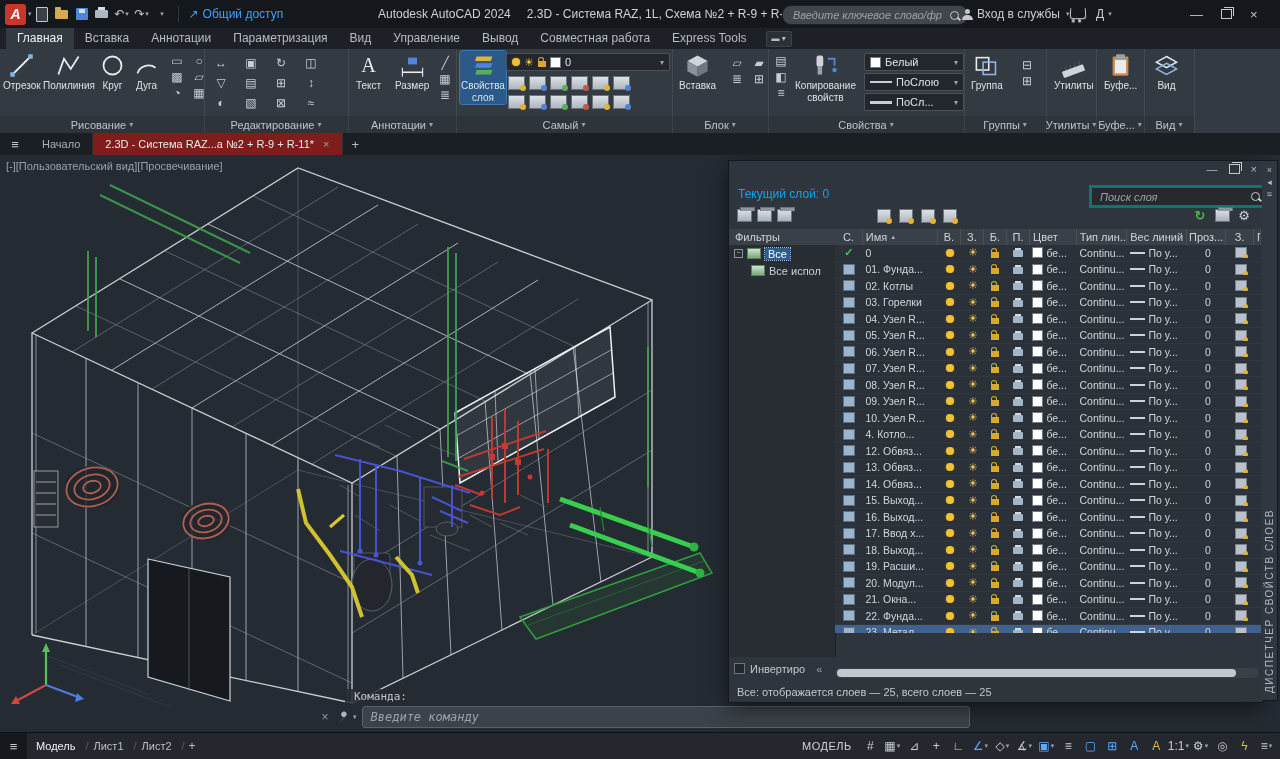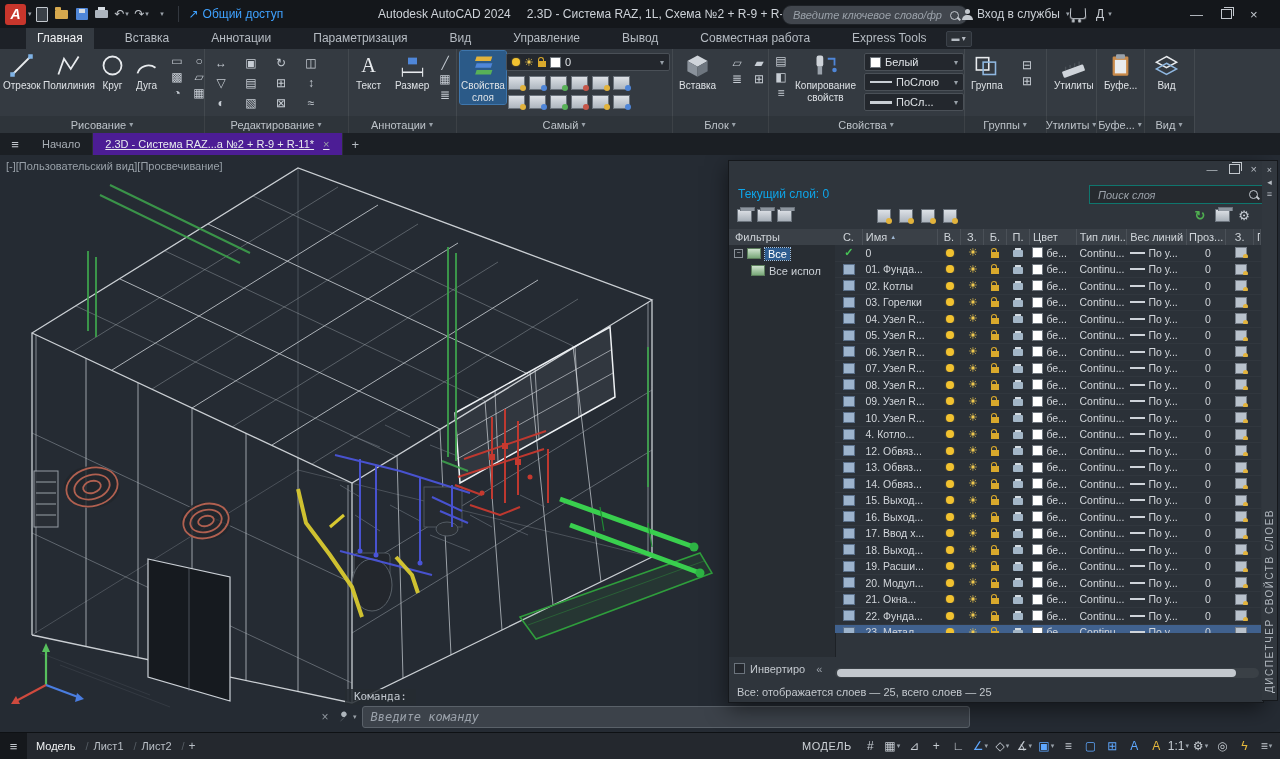--- a/index.html
+++ b/index.html
@@ -35,21 +35,21 @@
   .cart{position:absolute;left:1070px;top:8px;width:14px;height:10px;border:1.4px solid #c3c8ce;border-top:none;
         border-radius:0 0 3px 3px;transform:perspective(10px) rotateX(4deg);}
   .cart::after{content:"";position:absolute;left:1px;bottom:-4px;width:3px;height:3px;border-radius:50%;background:#c3c8ce;box-shadow:6px 0 0 #c3c8ce;}
   .account{position:absolute;left:1096px;top:0;height:28px;display:flex;align-items:center;gap:3px;font-size:12px;color:#c9ced4;}
   .wbtns{position:absolute;left:1190px;top:0;height:28px;display:flex;align-items:center;gap:18px;color:#c3c8ce;font-size:13px;}
   .ic-max{width:9px;height:8px;border:1px solid #c3c8ce;position:relative;}
   .ic-max::before{content:"";position:absolute;left:2px;top:-3px;width:9px;height:8px;border:1px solid #c3c8ce;border-bottom:none;border-left:none;}
 
   
   .rtabs{position:absolute;top:28px;left:0;right:0;height:21px;background:#1d2127;display:flex;padding-left:6px;font-size:12px;z-index:8;}
-  .rtab{padding:0 11px;line-height:21px;color:#b6bcc3;white-space:nowrap;margin-left:20px;}
+  .rtab{padding:0 11px;line-height:21px;color:#b6bcc3;white-space:nowrap;}
   .rtab.active{background:#343a41;color:#f0f2f4;}
   .rtoggle{margin-left:8px;align-self:center;display:flex;align-items:center;gap:2px;background:#2b3036;border:1px solid #3c424a;
            border-radius:2px;height:14px;padding:0 5px;color:#b6bcc3;font-size:8px;}
 
   
   .ribbon{position:absolute;top:49px;left:0;right:0;height:84px;background:#343a41;border-bottom:1px solid #0e1113;z-index:8;}
   .rpanel{position:absolute;top:0;height:84px;border-right:1px solid rgba(255,255,255,0.08);}
   .plabel{position:absolute;left:0;right:0;bottom:0;height:17px;font-size:11px;color:#bdc3c9;display:flex;align-items:center;
           justify-content:center;gap:3px;background:rgba(0,0,0,0.10);white-space:nowrap;overflow:hidden;}
   .plabel::after{content:"▾";font-size:8px;color:#98a0a8;}
@@ -68,21 +68,21 @@
   .lmini:nth-of-type(2)::after{background:#4f86d8;}
   .lmini:nth-of-type(3)::after{background:#58b158;}
   .lmini:nth-of-type(4)::after{background:#c6564a;}
   .lmini:nth-of-type(5)::after{background:#e2b33c;}
   .lmini:nth-of-type(6)::after{background:#4f86d8;}
 
   
   .ftabs{position:absolute;top:133px;left:0;right:0;height:22px;background:#1b1f24;display:flex;align-items:stretch;font-size:11px;z-index:8;}
   .fmenu{width:30px;display:flex;align-items:center;justify-content:center;color:#c3c8ce;font-size:13px;}
   .ftab{display:flex;align-items:center;padding:0 12px;color:#a9afb6;border-right:1px solid #2a2f35;gap:9px;white-space:nowrap;}
-  .ftab.active{background:#4c1d95;color:#e8ebee;text-decoration:underline;}
+  .ftab.active{background:#7f1d1d;color:#e8ebee;}
   .ftab .x{color:#9aa1a8;font-size:11px;}
   .fplus{display:flex;align-items:center;padding:0 9px;color:#b6bcc3;font-size:13px;}
 
   
   .vp{position:absolute;top:155px;left:0;width:1280px;height:578px;background:#252b33;overflow:hidden;}
   .vplabel{position:absolute;left:6px;top:5px;font-size:11px;color:#98a0a8;z-index:2;}
 
   
   .cmdlbl{position:absolute;left:345px;top:689px;background:rgba(38,43,49,0.85);padding:1px 9px 2px;z-index:4;
           font-family:"DejaVu Sans Mono",monospace;font-size:11px;color:#c2c8cf;}
@@ -91,21 +91,21 @@
   .cmdwr{display:flex;align-items:center;gap:2px;color:#aeb5bc;}
   .cmdfield{flex:1;height:20px;background:#3c424a;border:1px solid #5a6169;border-radius:3px;display:flex;align-items:center;
             padding:0 8px;font-family:"DejaVu Sans Mono",monospace;font-size:12px;}
   .ghost{color:#9aa1aa;font-style:italic;}
 
   
   .lp{position:absolute;left:728px;top:160px;width:534px;height:541px;background:#2f353c;border:1px solid #15181c;
       box-shadow:0 6px 20px rgba(0,0,0,0.5);font-size:11px;z-index:5;}
   .lp-mini{position:absolute;right:6px;top:2px;display:flex;gap:11px;align-items:center;color:#b6bcc3;font-size:11px;z-index:2;}
   .lp-cur{position:absolute;left:9px;top:26px;color:#0ea5e9;font-size:12px;}
-  .lp-search{position:absolute;left:360px;top:24px;width:160px;height:17px;background:#262a2f;border:1px solid #0f766e;
+  .lp-search{position:absolute;left:360px;top:24px;width:160px;height:17px;background:#262a2f;border:3px solid #0f766e;
              display:flex;align-items:center;padding:0 6px;gap:6px;}
   .lp-search input{flex:1;background:transparent;border:none;outline:none;color:#c9ced4;font-size:11px;font-style:italic;font-family:inherit;}
   .lp-search input::placeholder{color:#9aa1a9;}
   .lp-tools{position:absolute;left:0;right:0;top:46px;height:18px;}
   .ptool{position:absolute;top:1px;width:18px;height:15px;display:flex;align-items:center;justify-content:center;color:#c7cdd4;font-size:13px;}
   .stack{width:13px;height:11px;background:linear-gradient(#dde1e6,#a8b0b9);border:1px solid #6b737c;position:relative;}
   .stack::before{content:"";position:absolute;left:2px;top:-3px;width:13px;height:3px;background:#8d959e;border:1px solid #6b737c;border-bottom:none;}
   .filters-head{position:absolute;left:0;top:68px;width:106px;height:16px;background:#3a4047;border-bottom:1px solid #22262b;
                 display:flex;align-items:center;padding:0 6px;color:#cfd4d9;}
   .filters-head .lk{margin-left:auto;color:#9aa1a9;}

